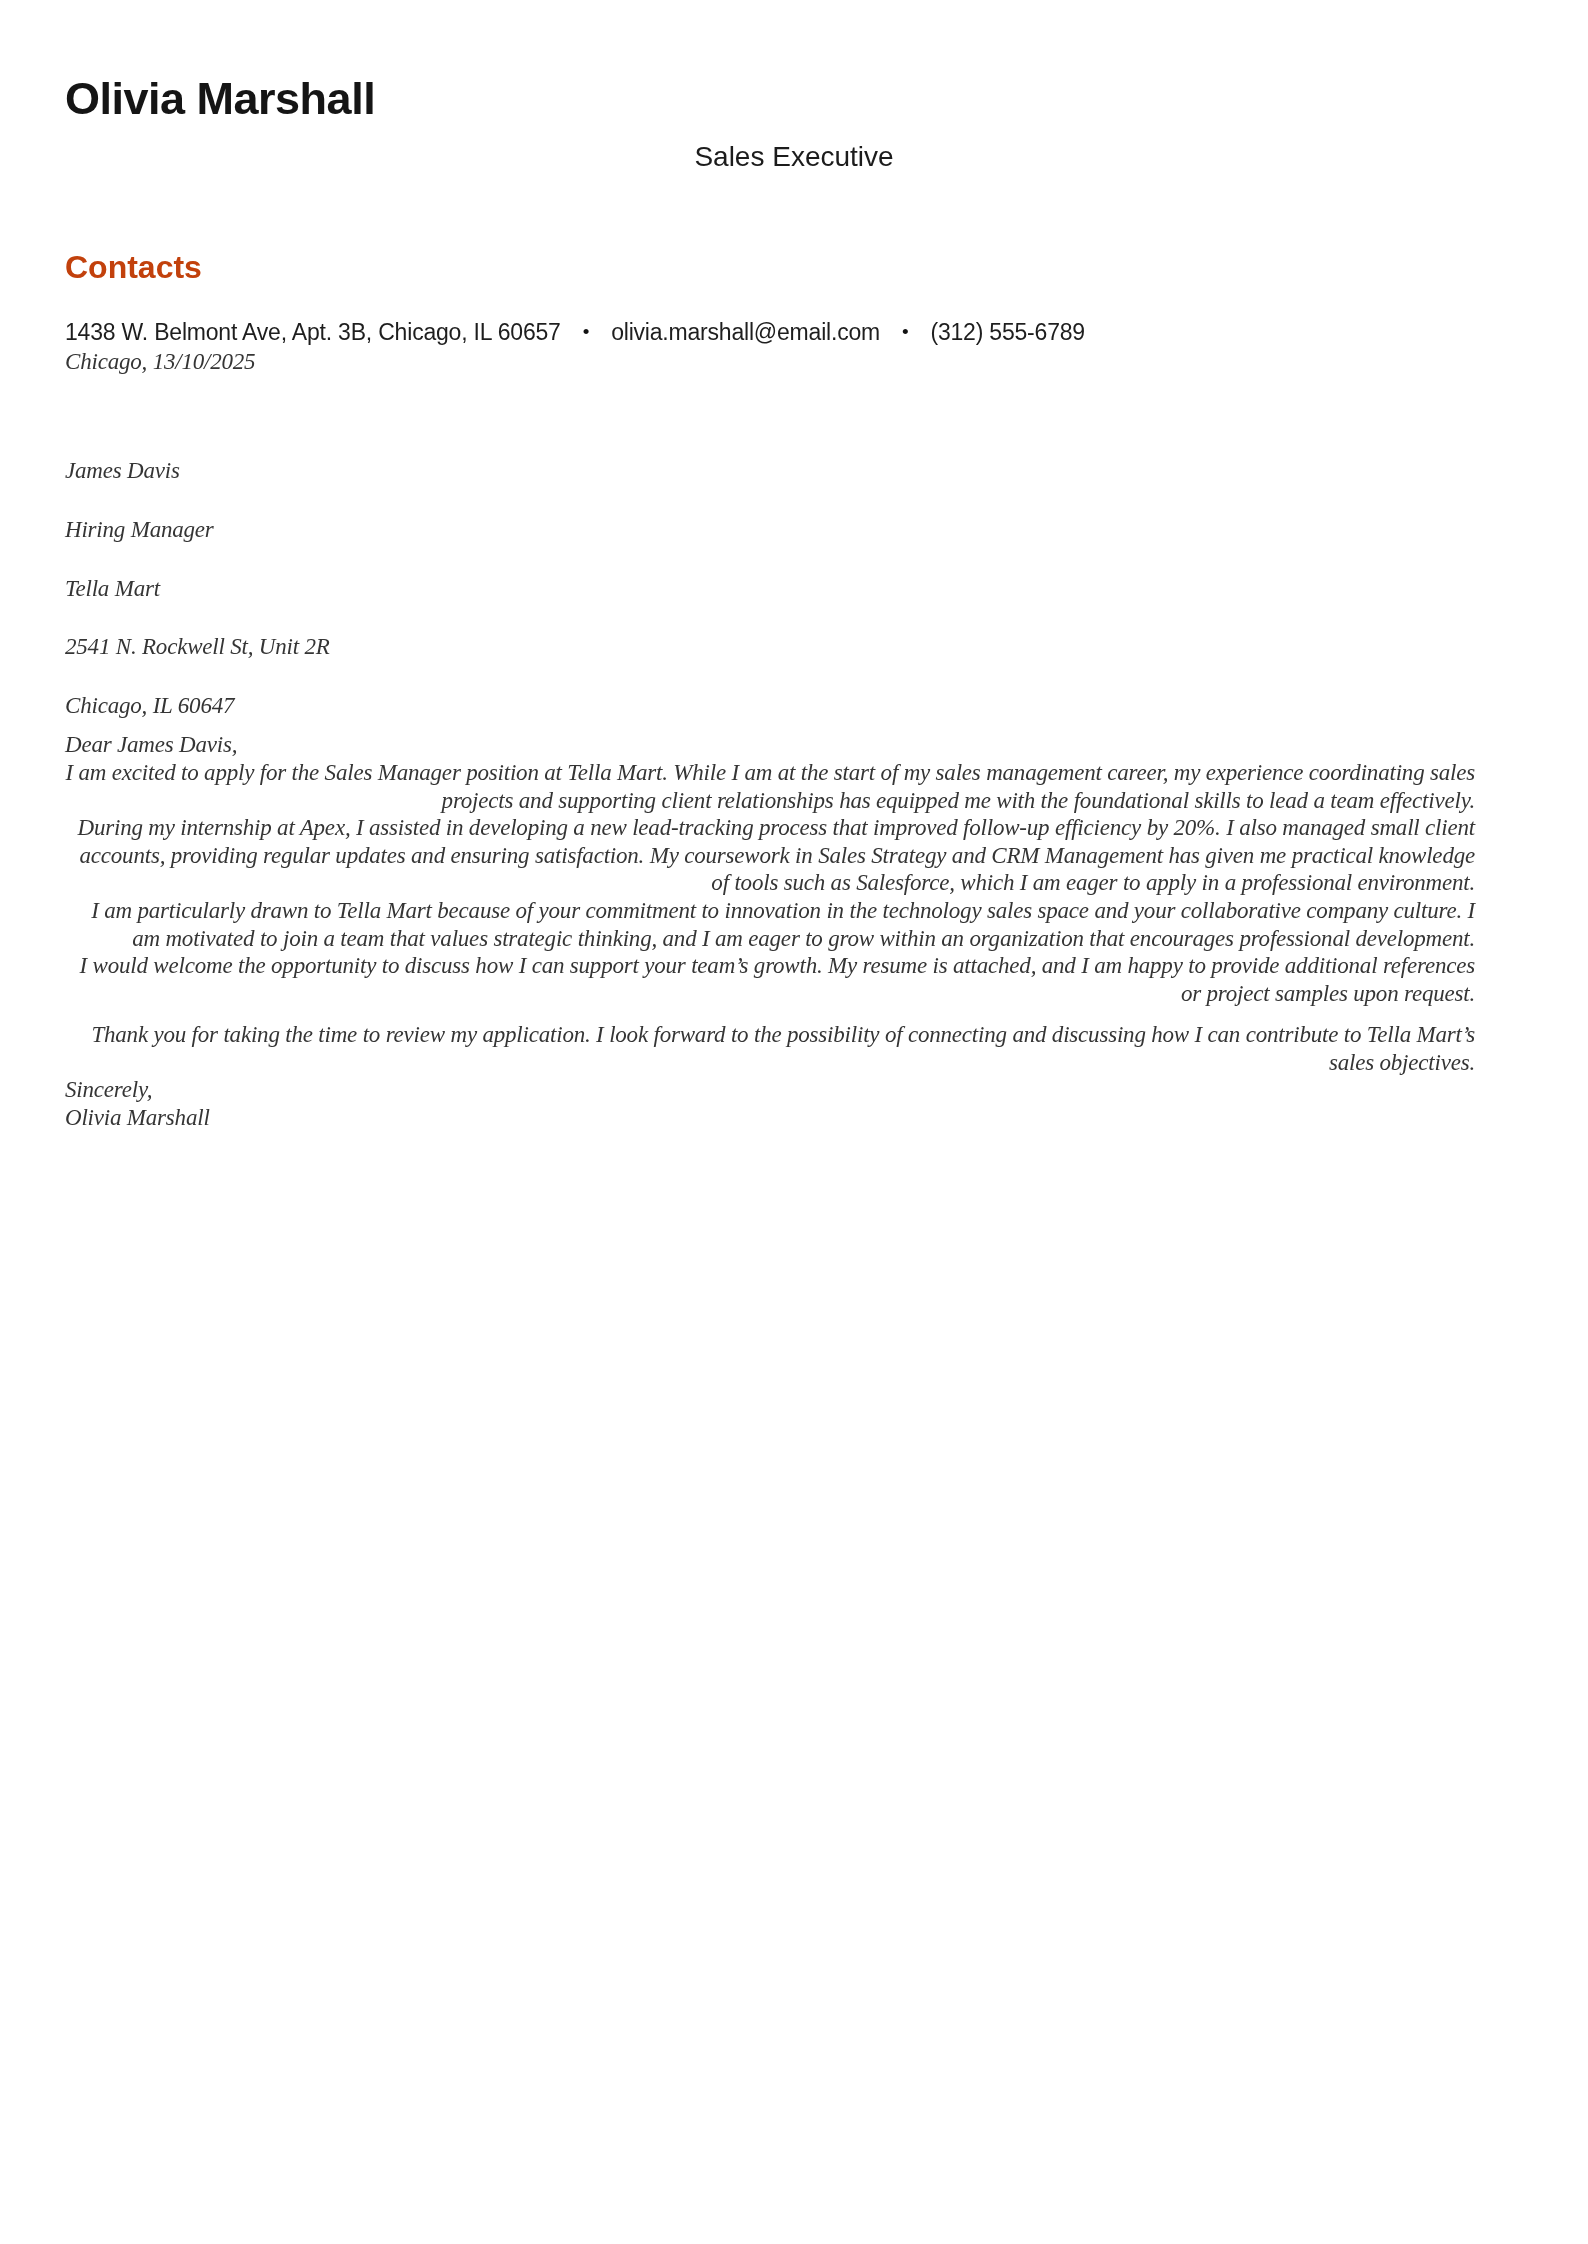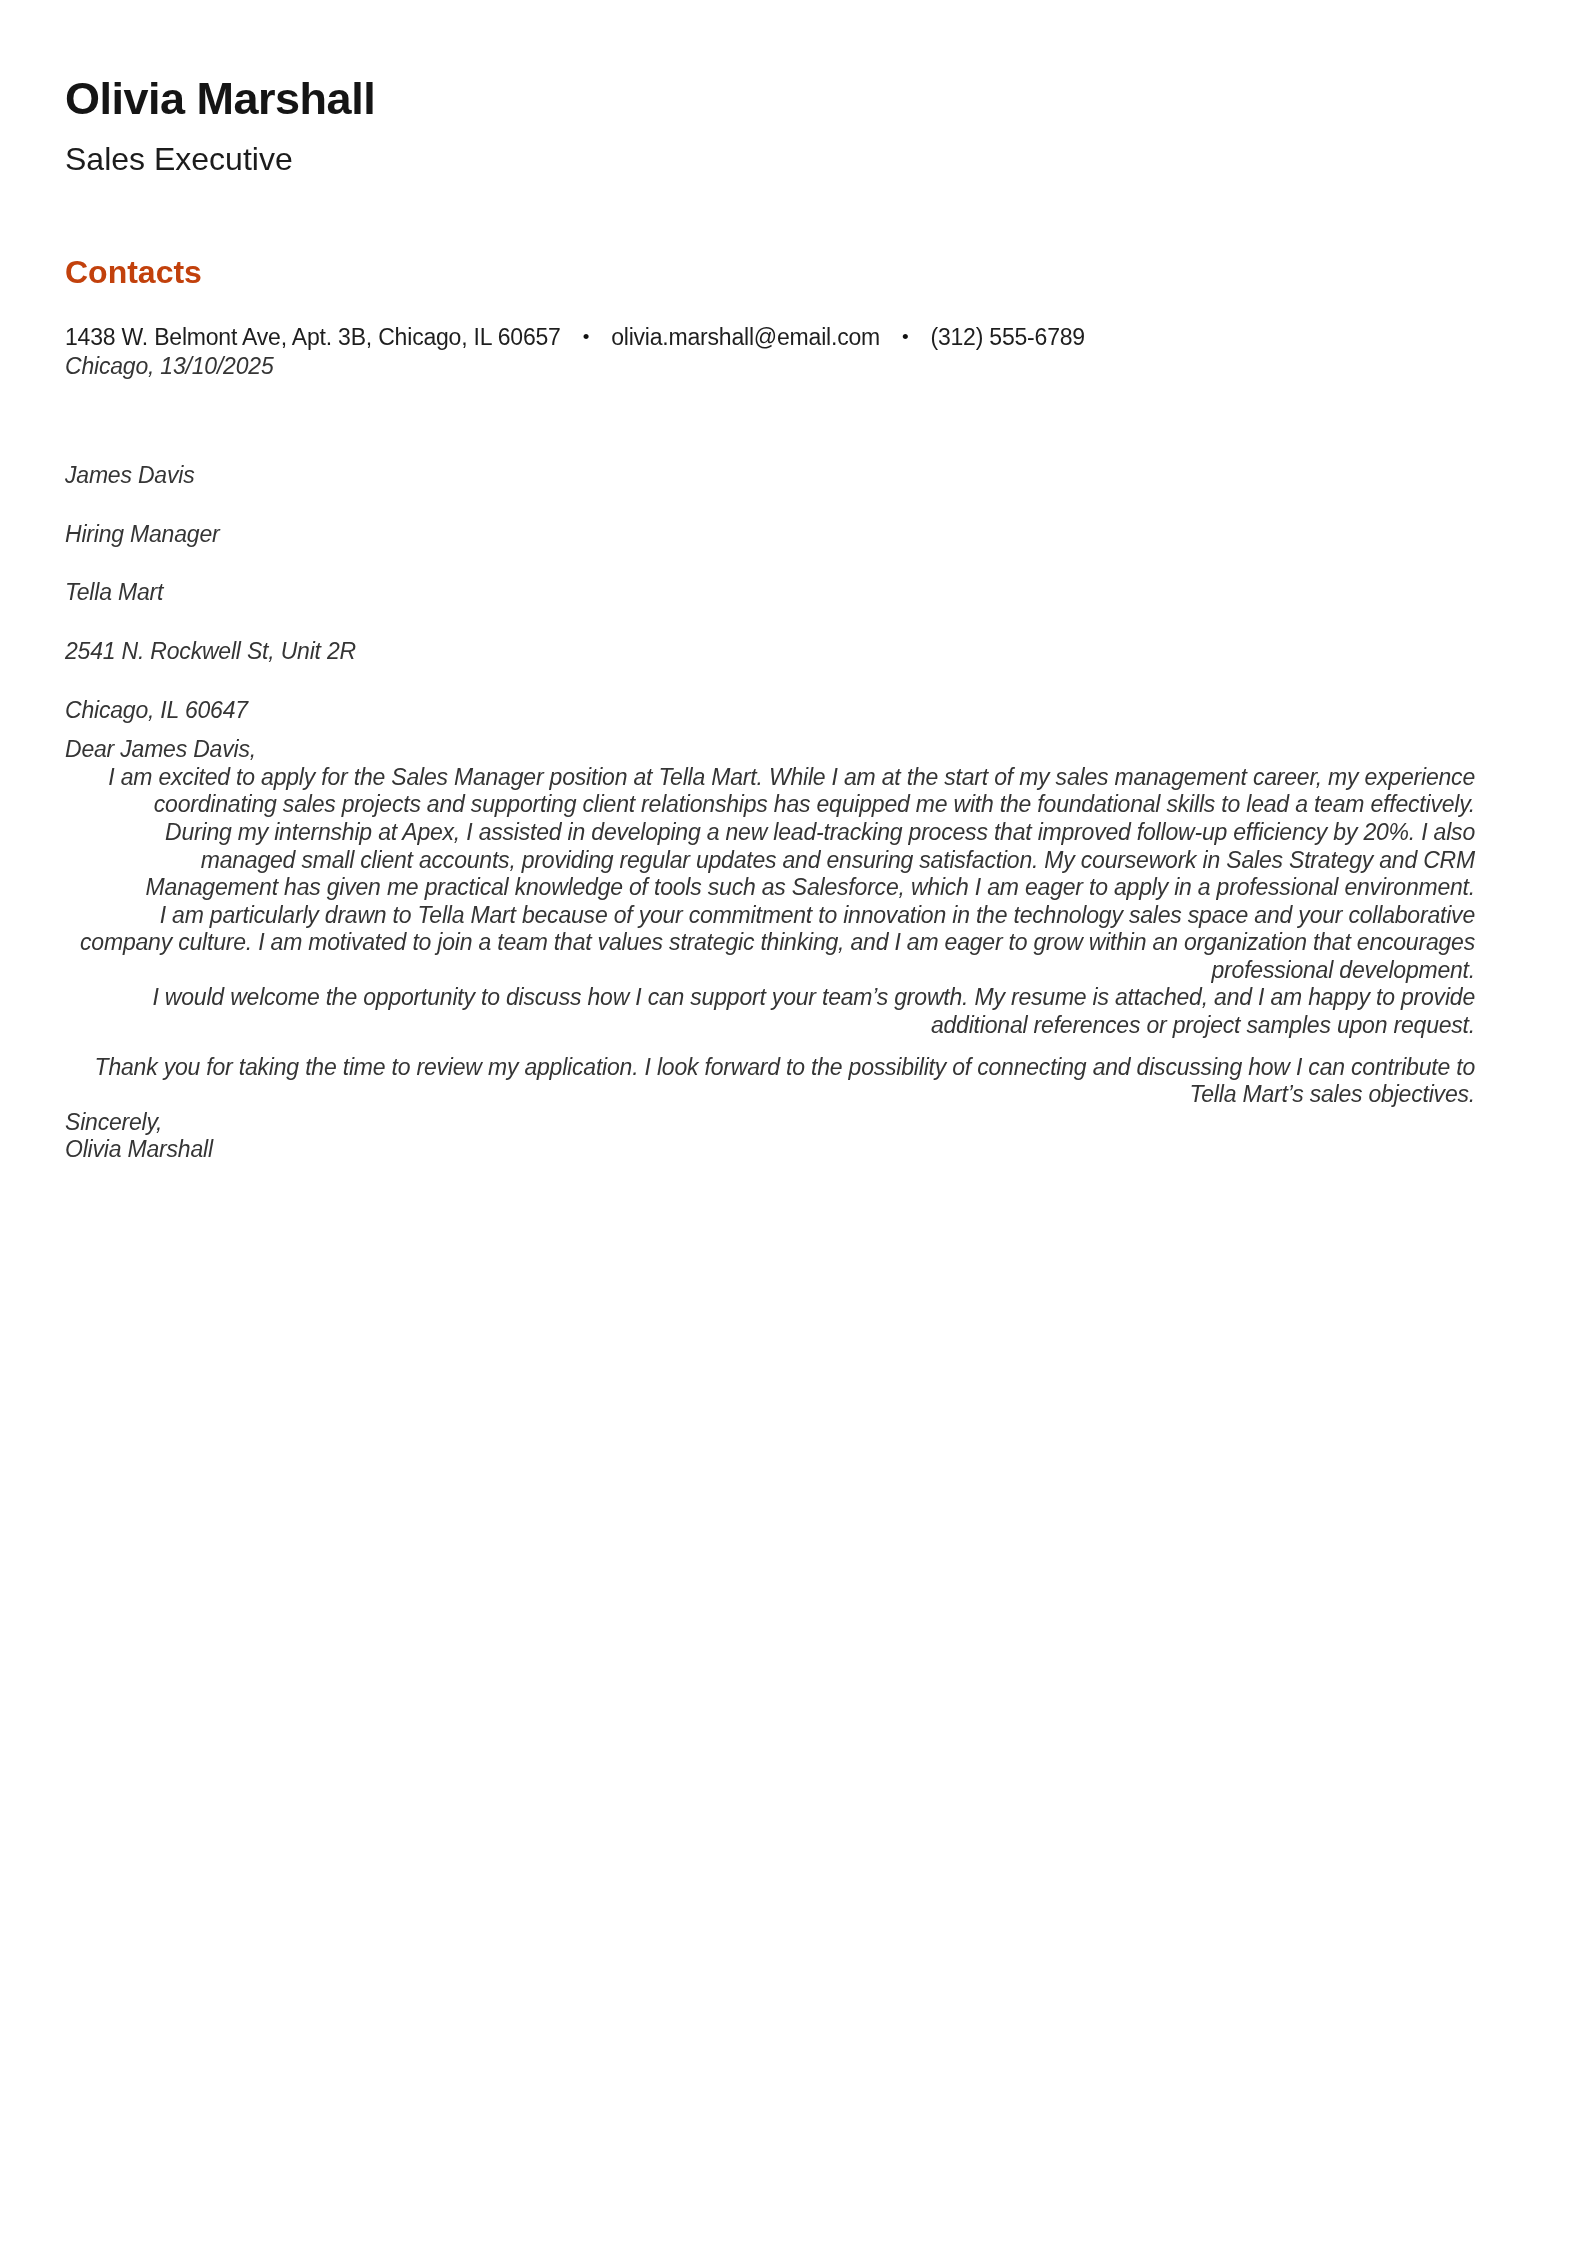--- a/index.html
+++ b/index.html
@@ -21,24 +21,25 @@
   
   .name {
     font-size: 45px;
     font-weight: 700;
     color: #151515;
     letter-spacing: -0.5px;
     margin: 0;
     line-height: 1.1;
   }
   .job-title {
-    font-size: 32px;
+    font-size: 28px;
     color: #1c1c1c;
     margin: 16px 0 0 0;
     line-height: 1.2;
+    text-align: center;
   }
 
   
   .contacts-heading {
     font-size: 32px;
     font-weight: 700;
     color: #c2410c;
     margin: 76px 0 0 0;
     line-height: 1.15;
   }
@@ -58,21 +59,21 @@
     color: #111;
   }
 
   
   .letter {
     font-style: italic;
     color: #353535;
     font-size: 23px;
     letter-spacing: -0.2px;
   }
-  .letter p { margin: 0; line-height: 1.2; }
+  .letter p { margin: 0; line-height: 1.2; font-family: Liberation Serif, serif; }
 
   .date-line { margin-top: 82px; }
 
   .recipient { margin-top: 82px; }
   .recipient p { margin-bottom: 31px; }
   .recipient p:last-child { margin-bottom: 12px; }
 
   .salutation { margin-top: 76px; }
 
   .para {

